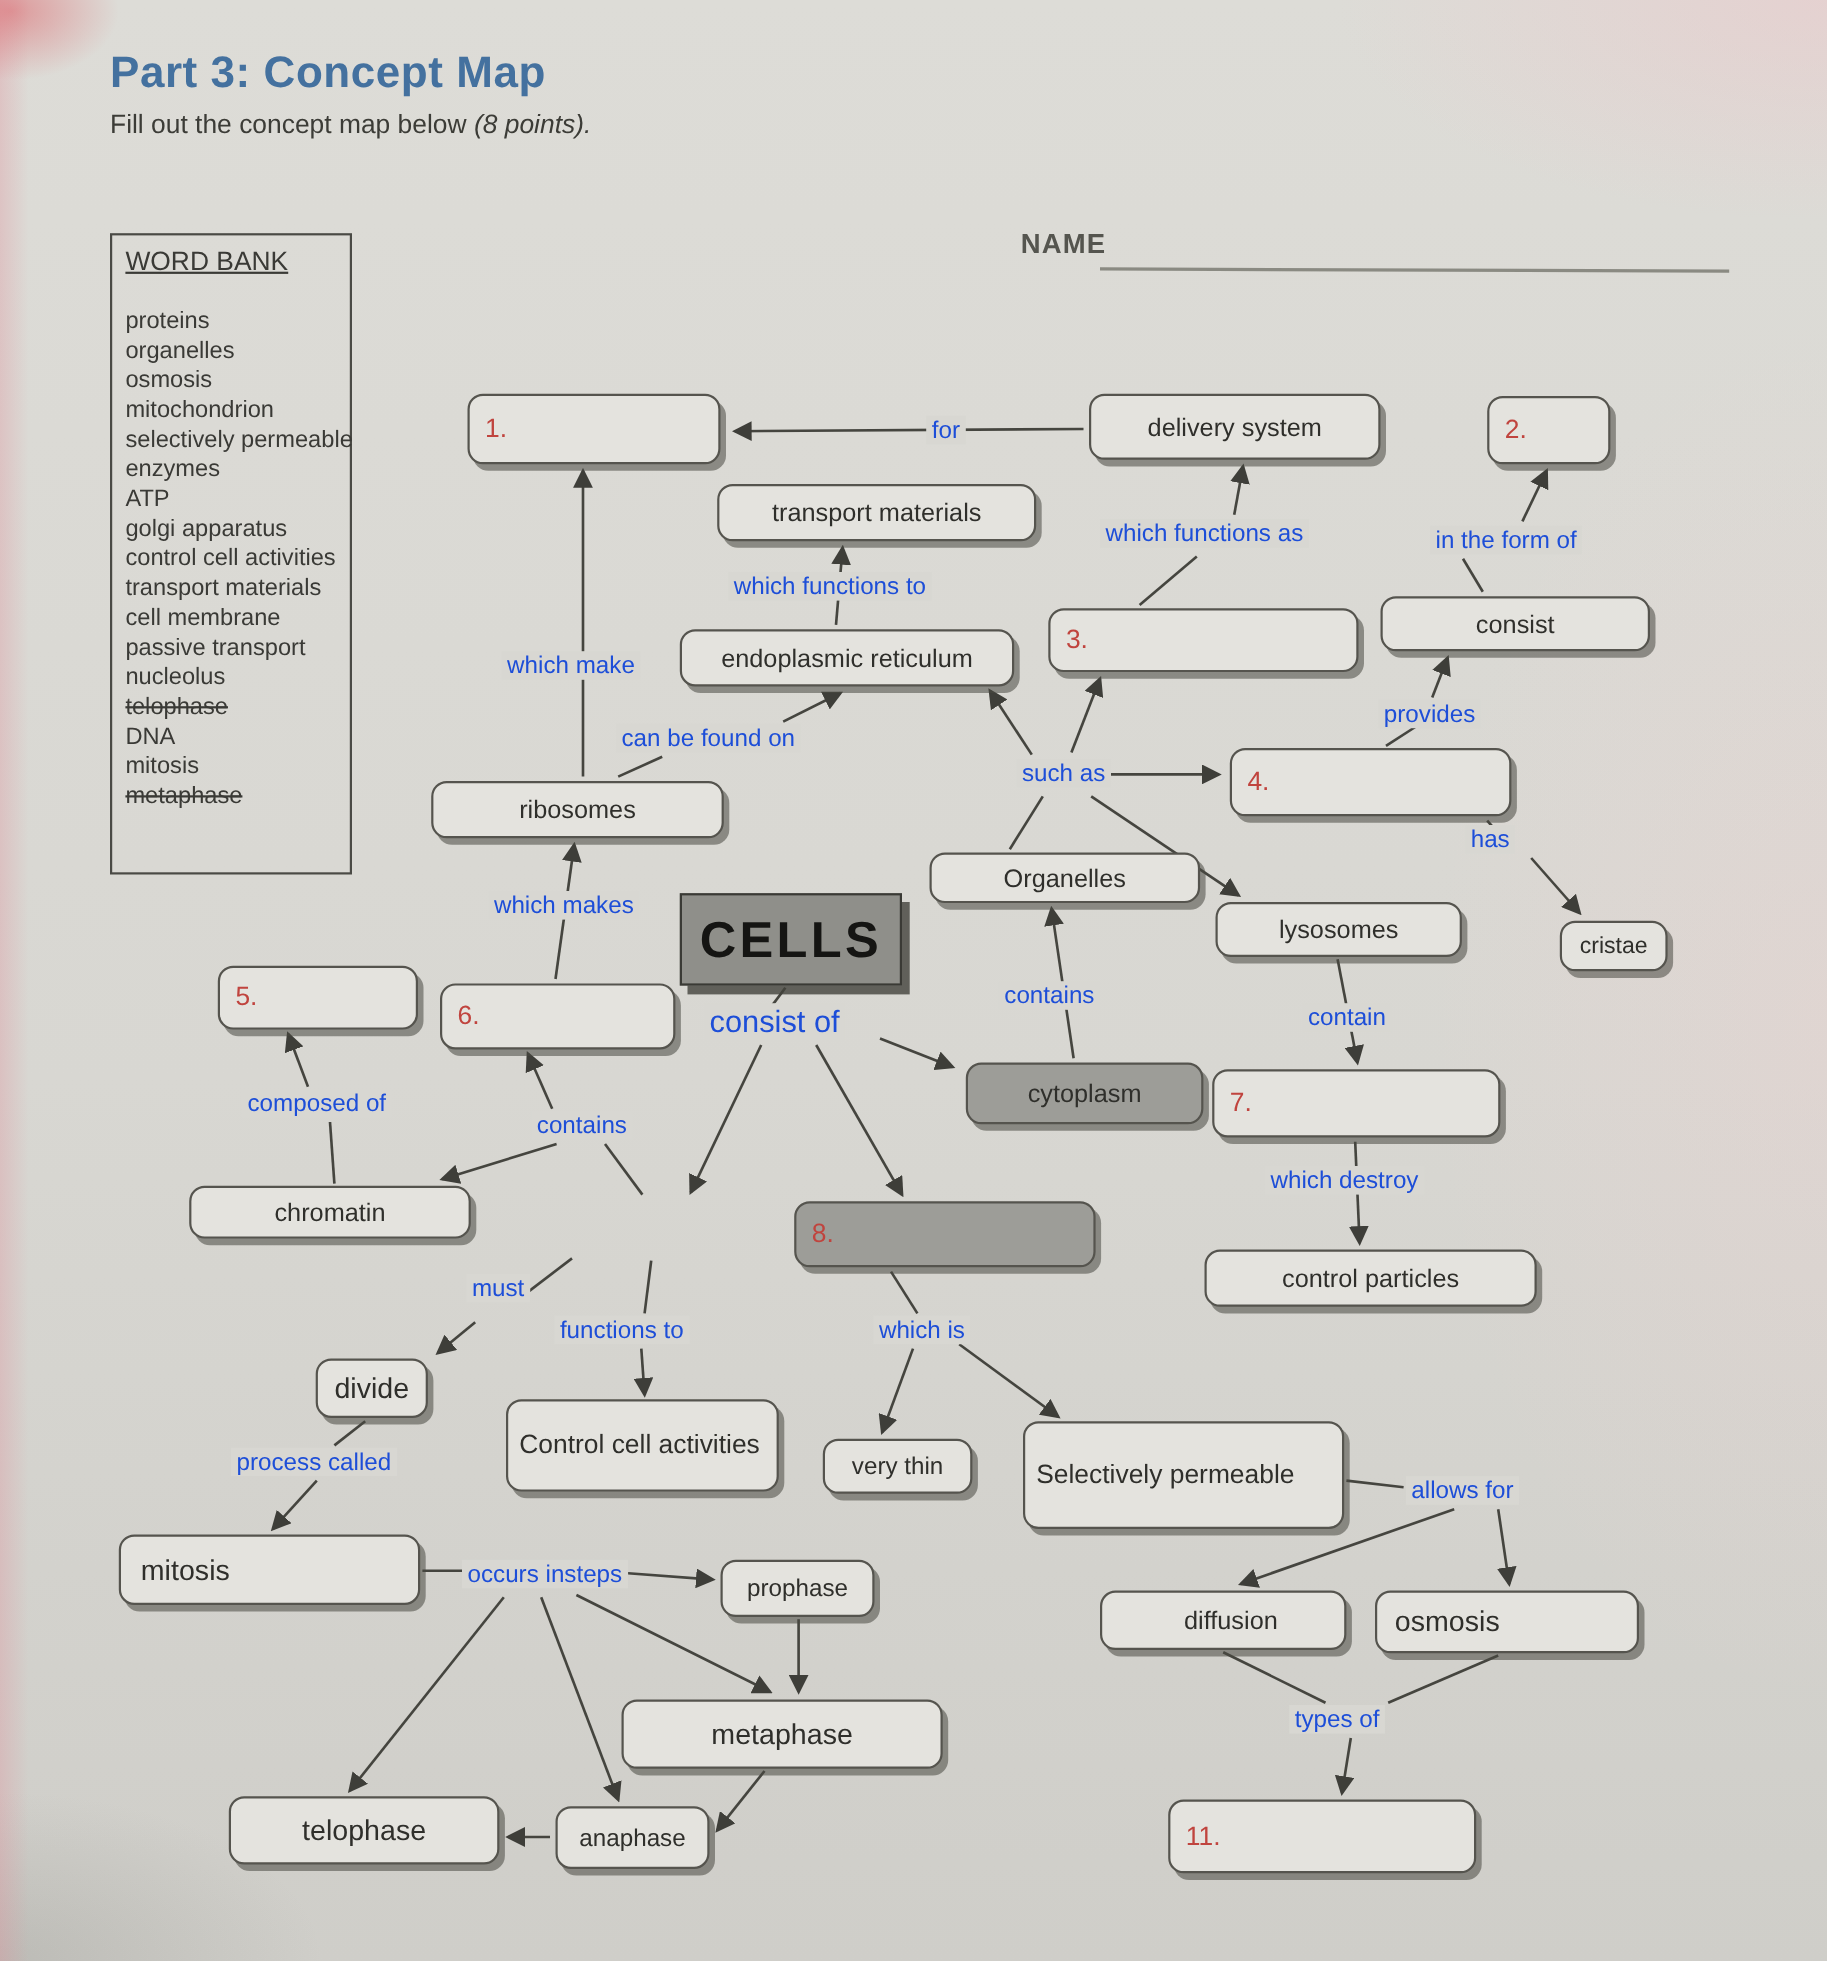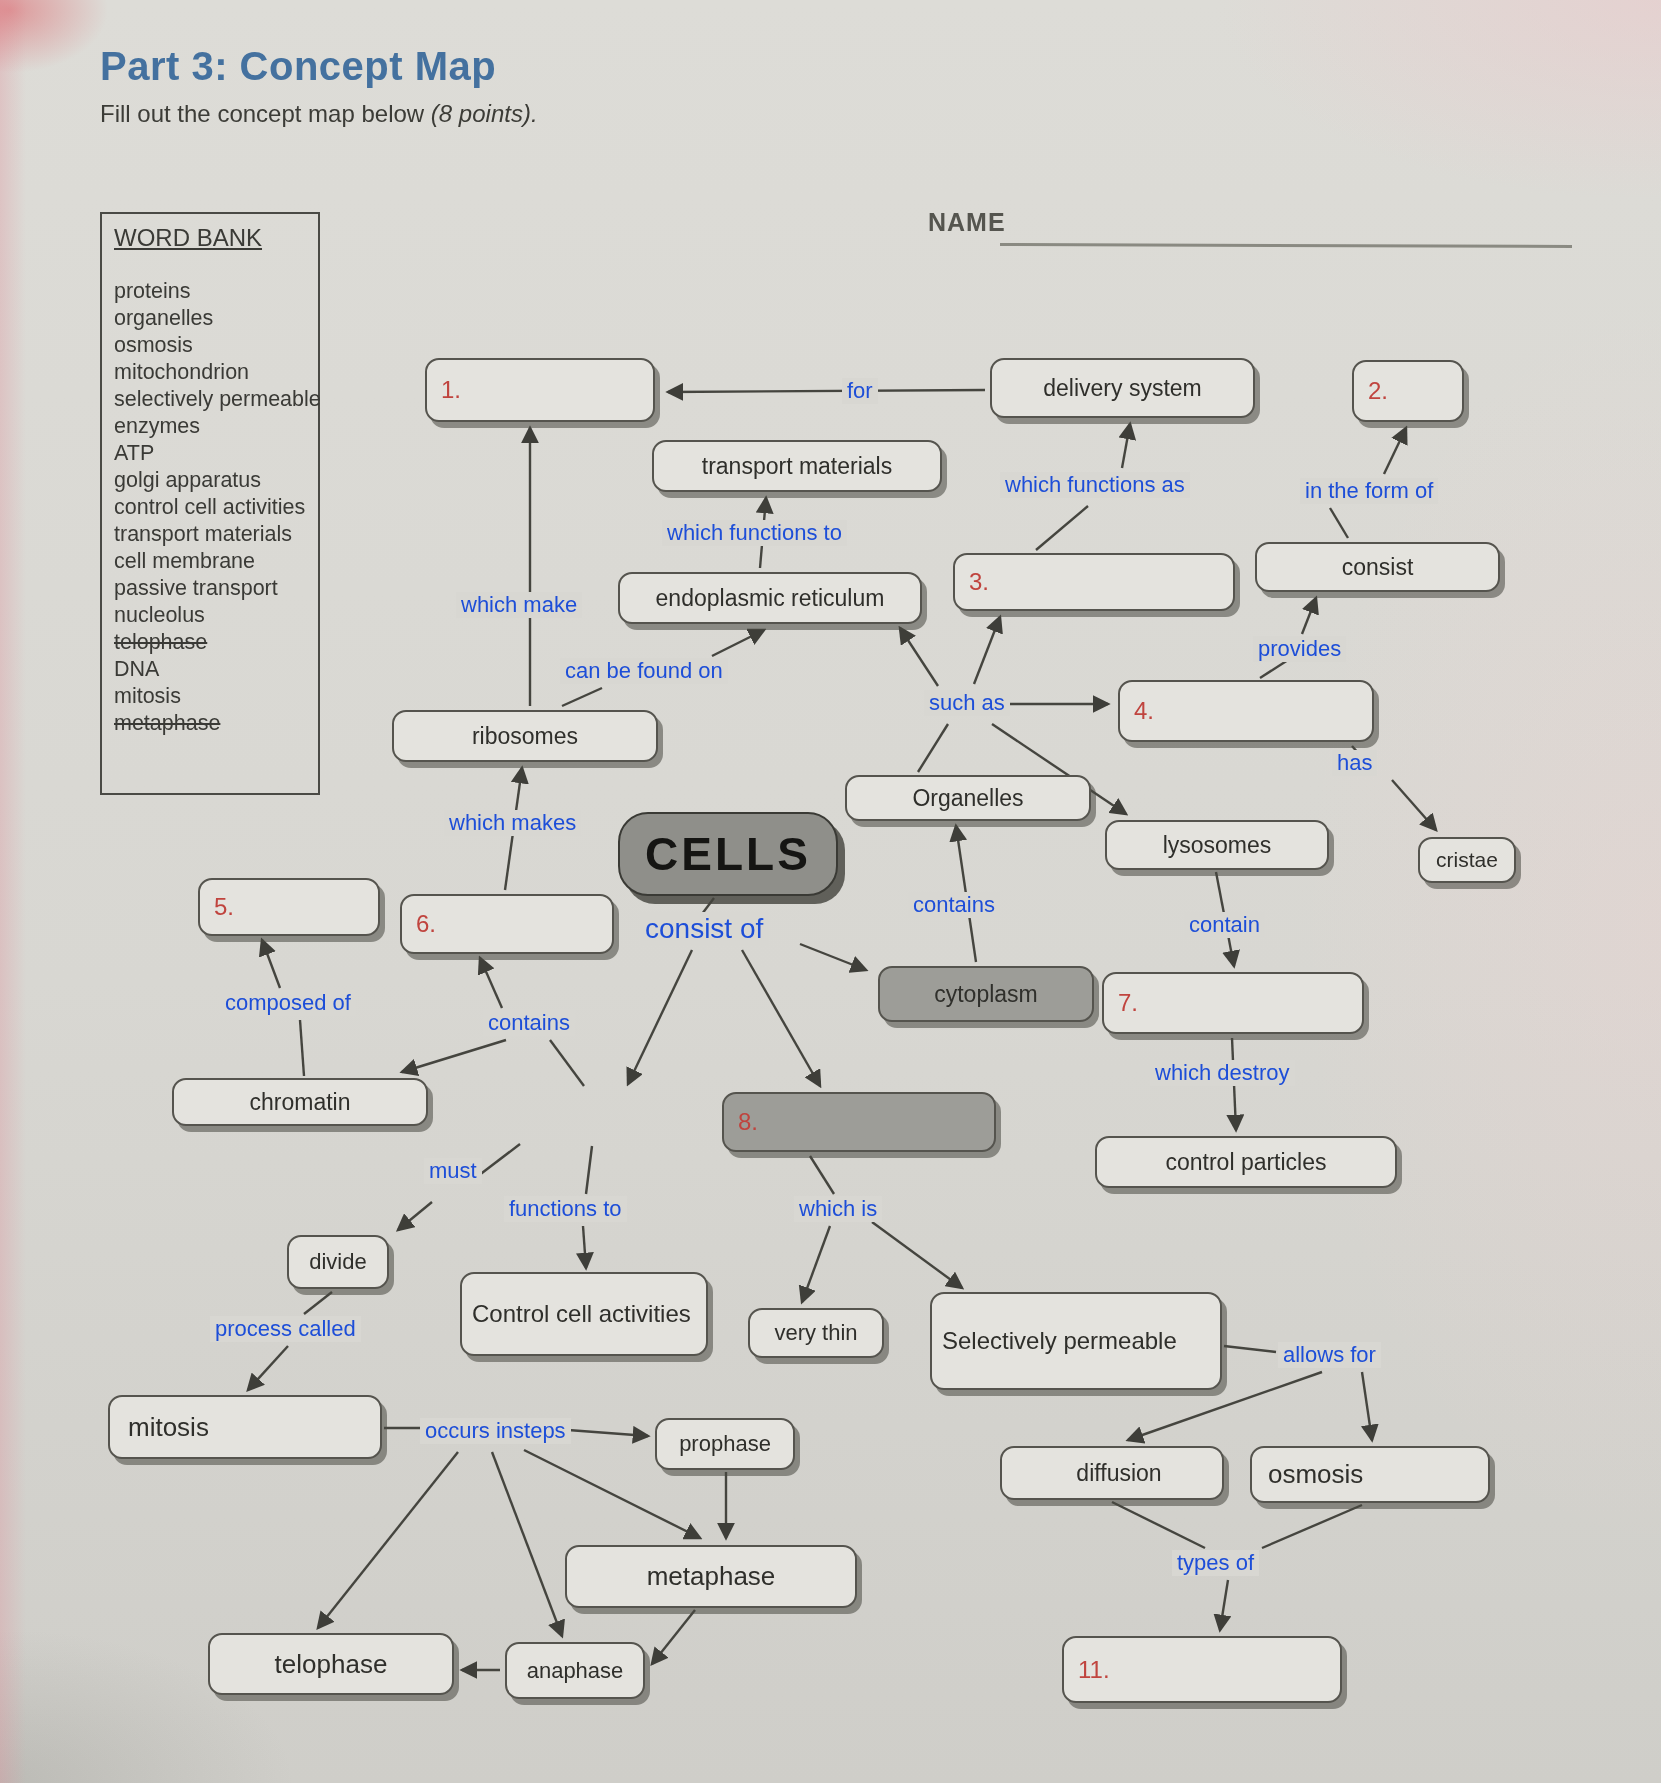--- a/index.html
+++ b/index.html
@@ -163,37 +163,37 @@
     </div>
   <div class="node" style="left:1255px;top:542px;width:245px;height:50px;">consist</div>
   <div class="node" style="left:618px;top:572px;width:304px;height:52px;">endoplasmic reticulum</div>
   <div class="node blank" style="left:1118px;top:680px;width:256px;height:62px;">
       <span class="num">4.</span>
     </div>
   <div class="node" style="left:392px;top:710px;width:266px;height:52px;">ribosomes</div>
   <div class="node" style="left:845px;top:775px;width:246px;height:46px;">Organelles</div>
   <div class="node" style="left:1105px;top:820px;width:224px;height:50px;">lysosomes</div>
   <div class="node" style="left:1418px;top:837px;width:98px;height:46px;font-size:21px;">cristae</div>
-  <div class="node dark" style="left:618px;top:812px;width:220px;height:84px;border-radius:30px;">CELLS</div>
+  <div class="node dark" style="left:618px;top:812px;width:202px;height:84px;">CELLS</div>
   <div class="node blank" style="left:198px;top:878px;width:182px;height:58px;">
       <span class="num">5.</span>
     </div>
   <div class="node blank" style="left:400px;top:894px;width:214px;height:60px;">
       <span class="num">6.</span>
     </div>
   <div class="node gray" style="left:878px;top:966px;width:216px;height:56px;">cytoplasm</div>
   <div class="node blank" style="left:1102px;top:972px;width:262px;height:62px;">
       <span class="num">7.</span>
     </div>
   <div class="node" style="left:172px;top:1078px;width:256px;height:48px;">chromatin</div>
   <div class="node gray blank" style="left:722px;top:1092px;width:274px;height:60px;">
       <span class="num">8.</span>
     </div>
   <div class="node" style="left:1095px;top:1136px;width:302px;height:52px;">control particles</div>
-  <div class="node" style="left:287px;top:1235px;width:102px;height:54px;font-size:22px;">divide</div>
+  <div class="node" style="left:287px;top:1235px;width:102px;height:54px;font-size:26px;">divide</div>
   <div class="node wrap" style="left:460px;top:1272px;width:248px;height:84px;">Control cell activities</div>
   <div class="node" style="left:748px;top:1308px;width:136px;height:50px;font-size:22px;">very thin</div>
   <div class="node wrap" style="left:930px;top:1292px;width:292px;height:98px;width:292px;">Selectively permeable</div>
   <div class="node" style="left:108px;top:1395px;width:274px;height:64px;justify-content:flex-start;padding-left:18px;font-size:26px;">mitosis</div>
   <div class="node" style="left:655px;top:1418px;width:140px;height:52px;font-size:22px;">prophase</div>
   <div class="node" style="left:1000px;top:1446px;width:224px;height:54px;padding-left:24px;">diffusion</div>
   <div class="node" style="left:1250px;top:1446px;width:240px;height:57px;justify-content:flex-start;padding-left:16px;font-size:26px;">osmosis</div>
   <div class="node" style="left:565px;top:1545px;width:292px;height:63px;font-size:26px;">metaphase</div>
   <div class="node" style="left:208px;top:1633px;width:246px;height:62px;font-size:26px;">telophase</div>
   <div class="node" style="left:505px;top:1642px;width:140px;height:57px;font-size:22px;">anaphase</div>

